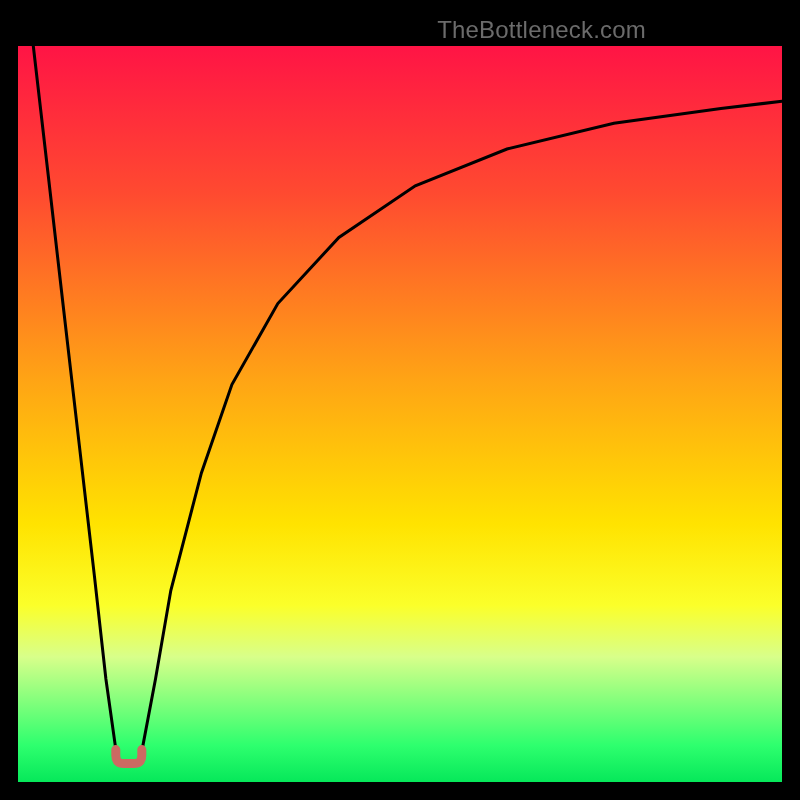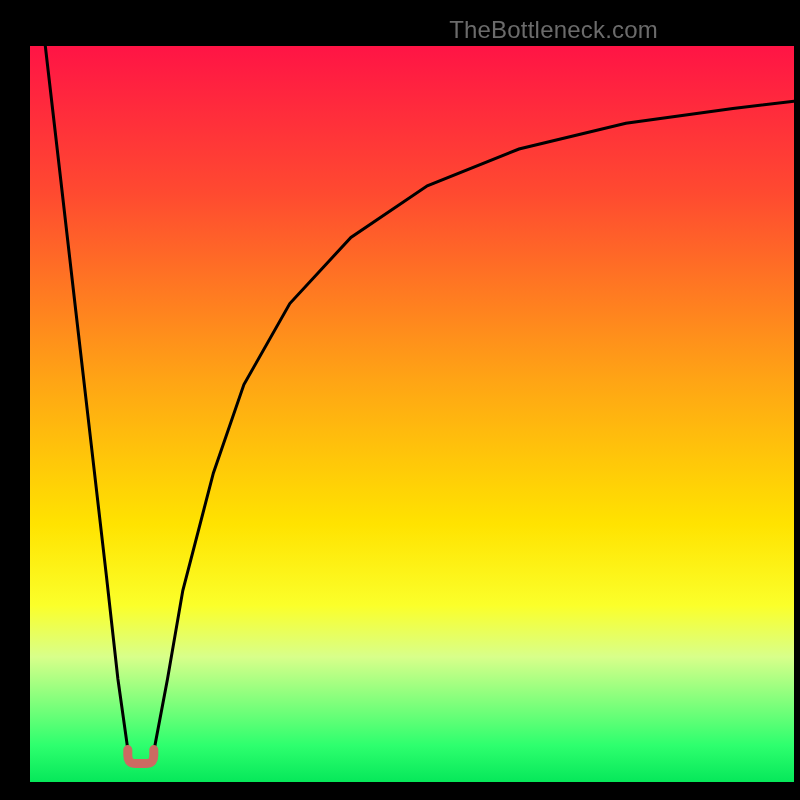--- a/index.html
+++ b/index.html
@@ -10,21 +10,20 @@
     background: #000;
     overflow: hidden;
   }
   .frame {
     position: absolute;
     left: 18px;
     top: 18px;
     width: 632px;
     height: 764px;
     background: #000;
-    margin-left: 12px;
   }
   .watermark {
     position: absolute;
     top: -2px;
     right: 4px;
     font-family: Arial, Helvetica, sans-serif;
     font-size: 24px;
     color: #6b6b6b;
     letter-spacing: 0.2px;
     user-select: none;

